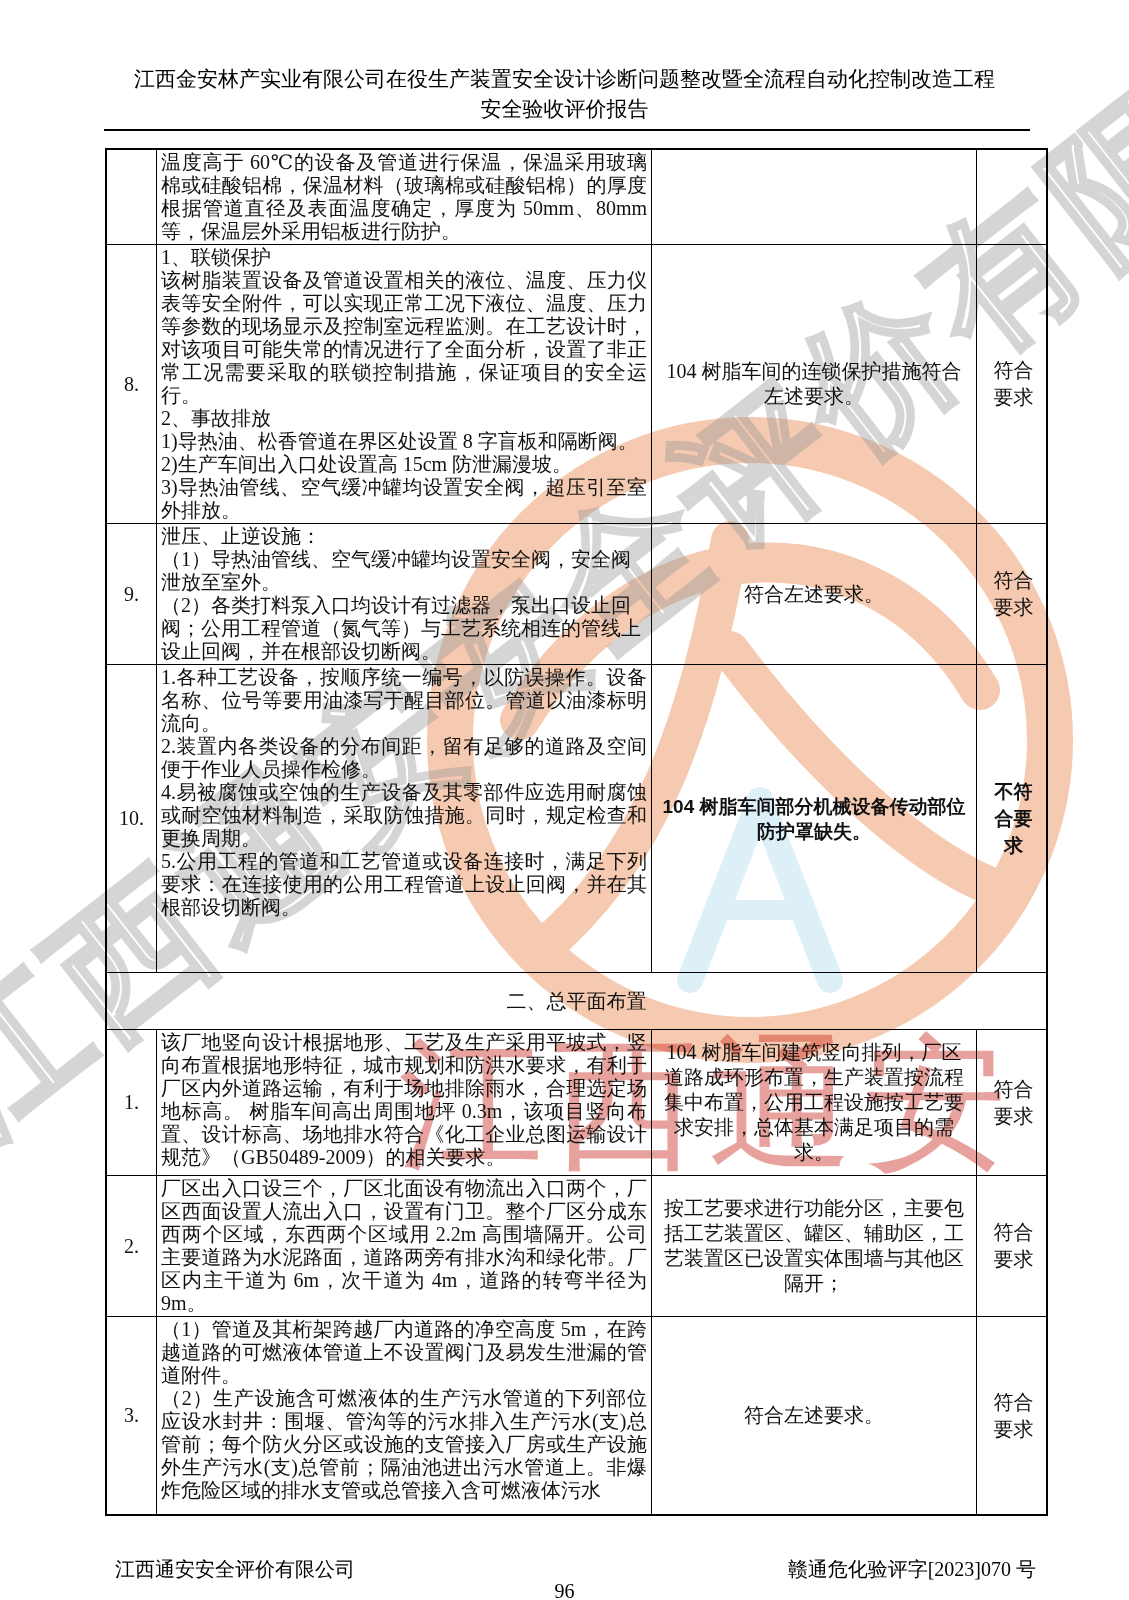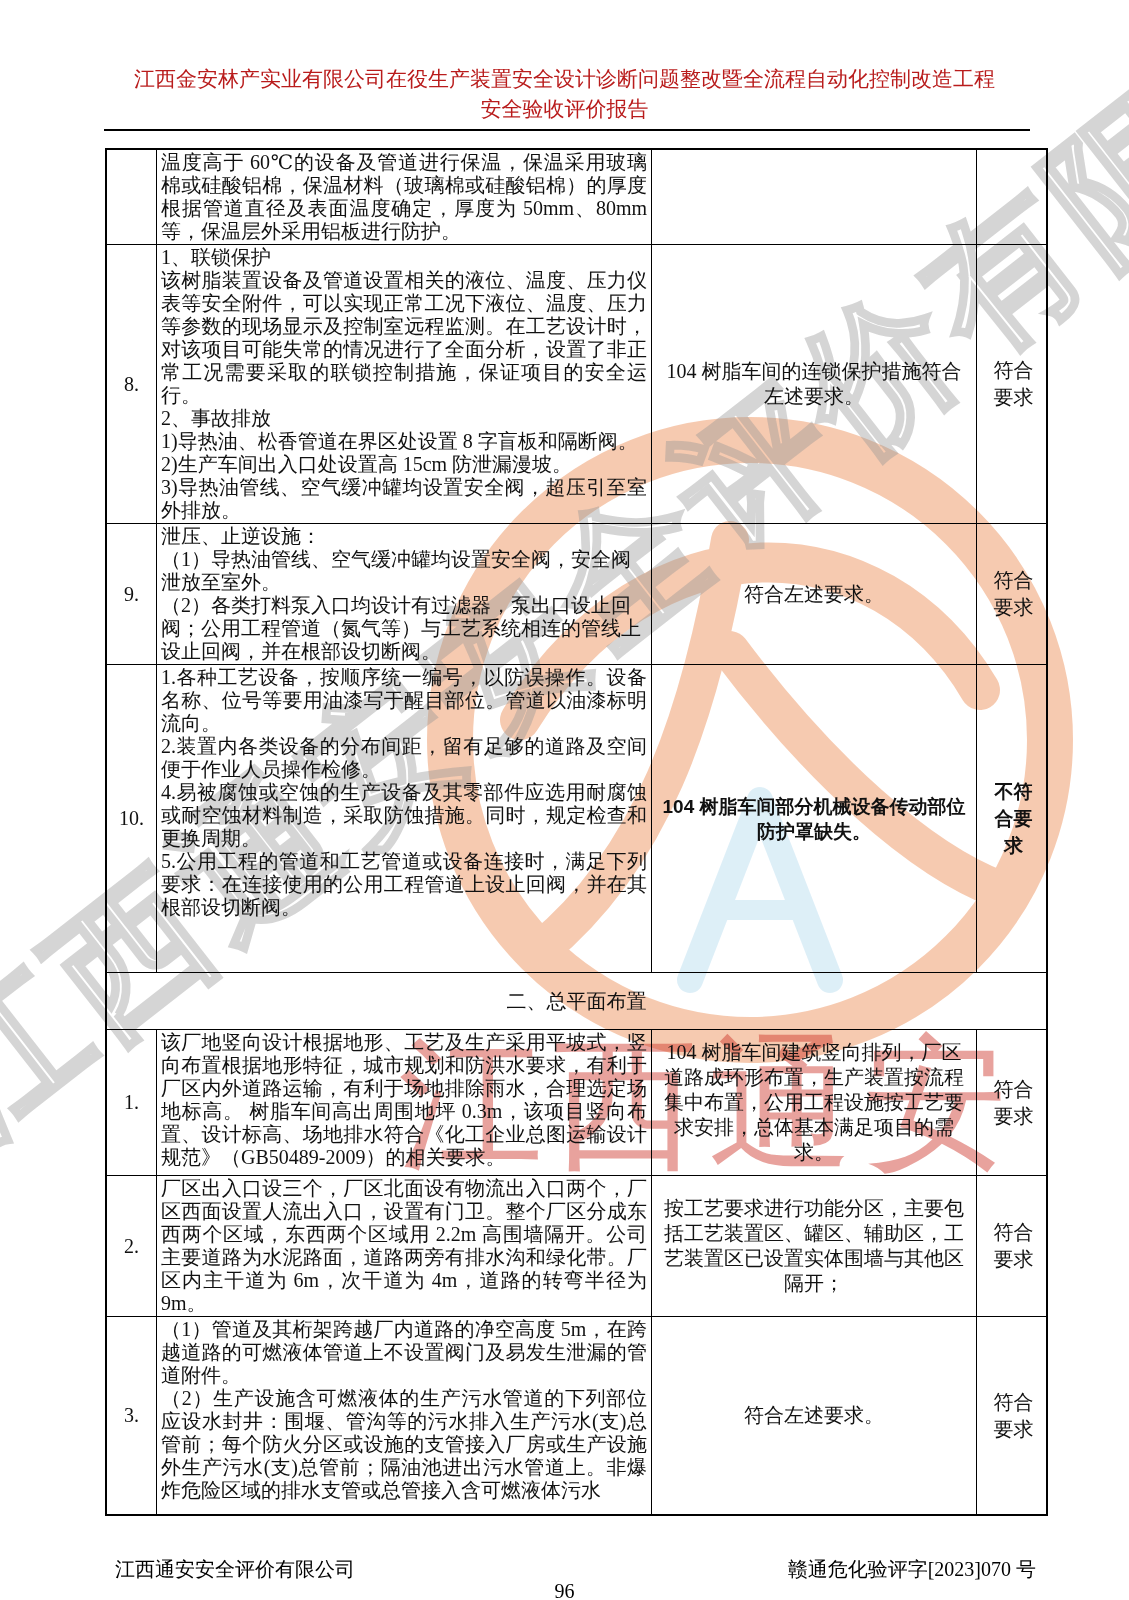--- a/index.html
+++ b/index.html
@@ -26,21 +26,21 @@
   .wm-red{
     position:absolute;left:398px;top:1008px;
     font-family:"Liberation Sans","DejaVu Sans",sans-serif;
     font-weight:normal;font-size:145px;letter-spacing:10px;
     color:rgba(205,48,38,0.45);white-space:nowrap;
   }
   
   .content{position:absolute;inset:0;z-index:1;}
   .header{
     position:absolute;top:64px;left:0;width:100%;
-    text-align:center;font-size:21px;line-height:30px;color:#b91c1c;
+    text-align:center;font-size:21px;line-height:30px;color:#000000;
   }
   .header-rule{
     position:absolute;top:129px;left:104px;width:926px;
     border-top:2px solid #000;
   }
   .rtable{
     position:absolute;top:148px;left:105px;width:943px;
     border:2px solid #000;box-sizing:border-box;
     display:flex;flex-direction:column;
     background:transparent;

